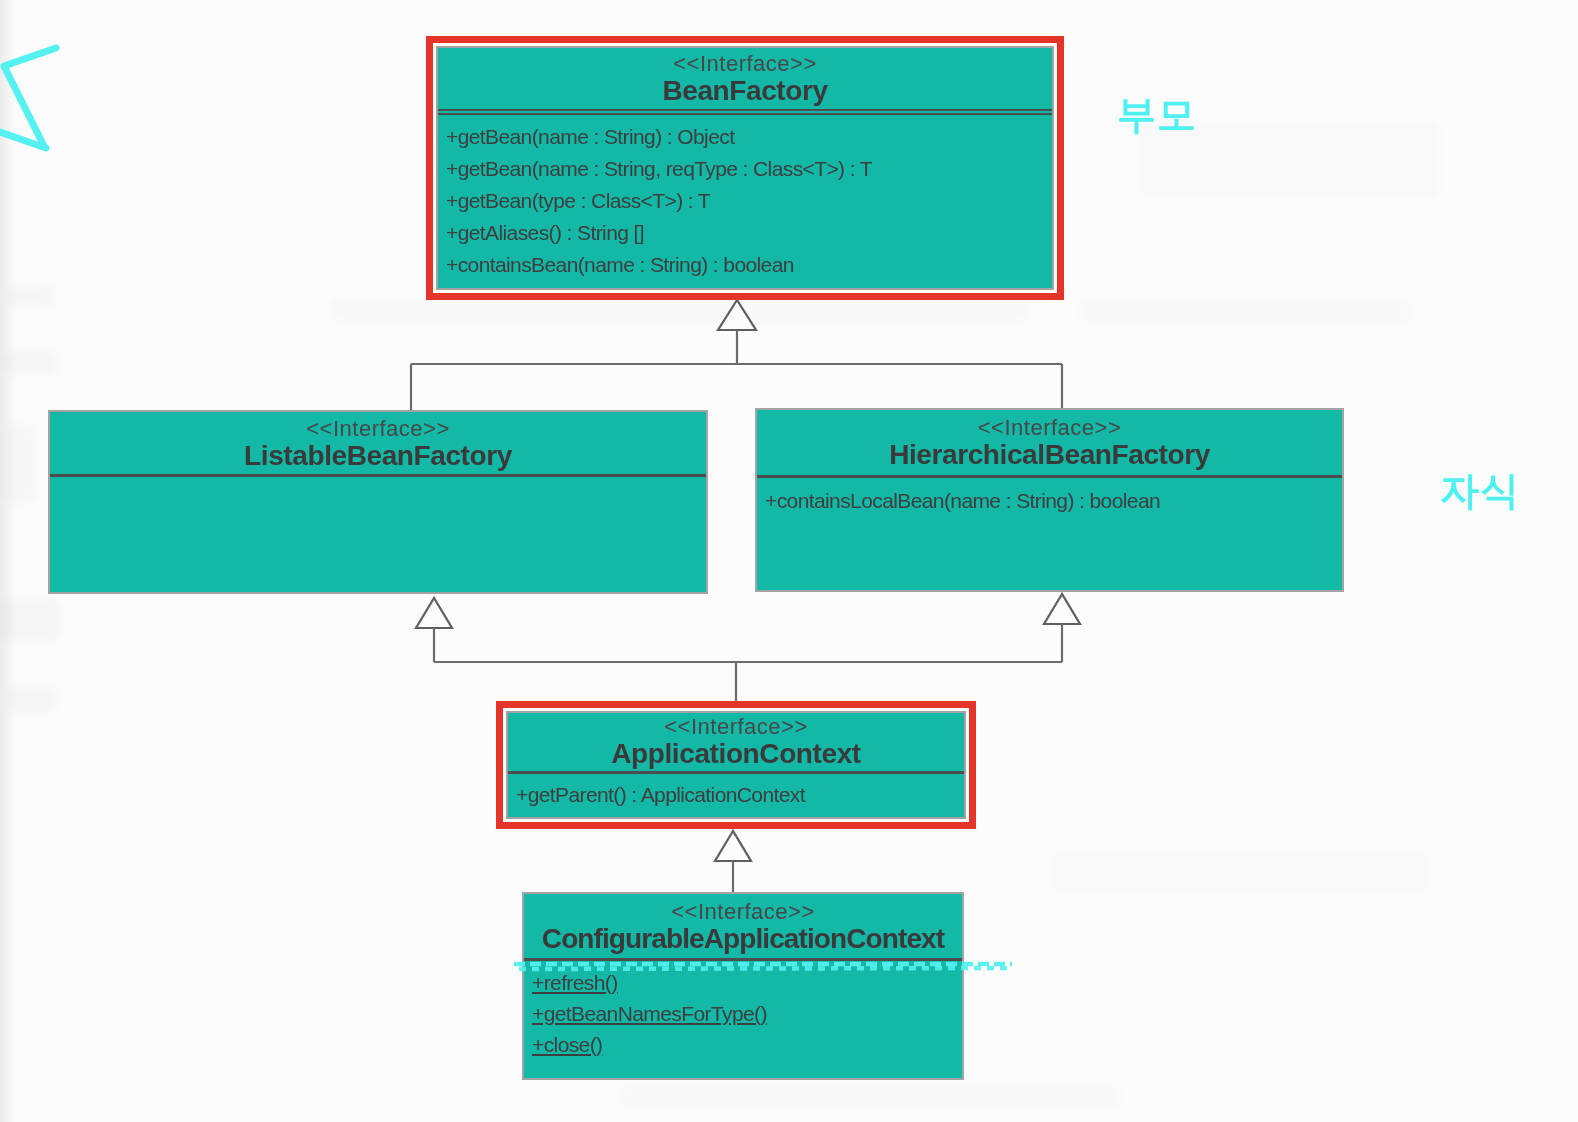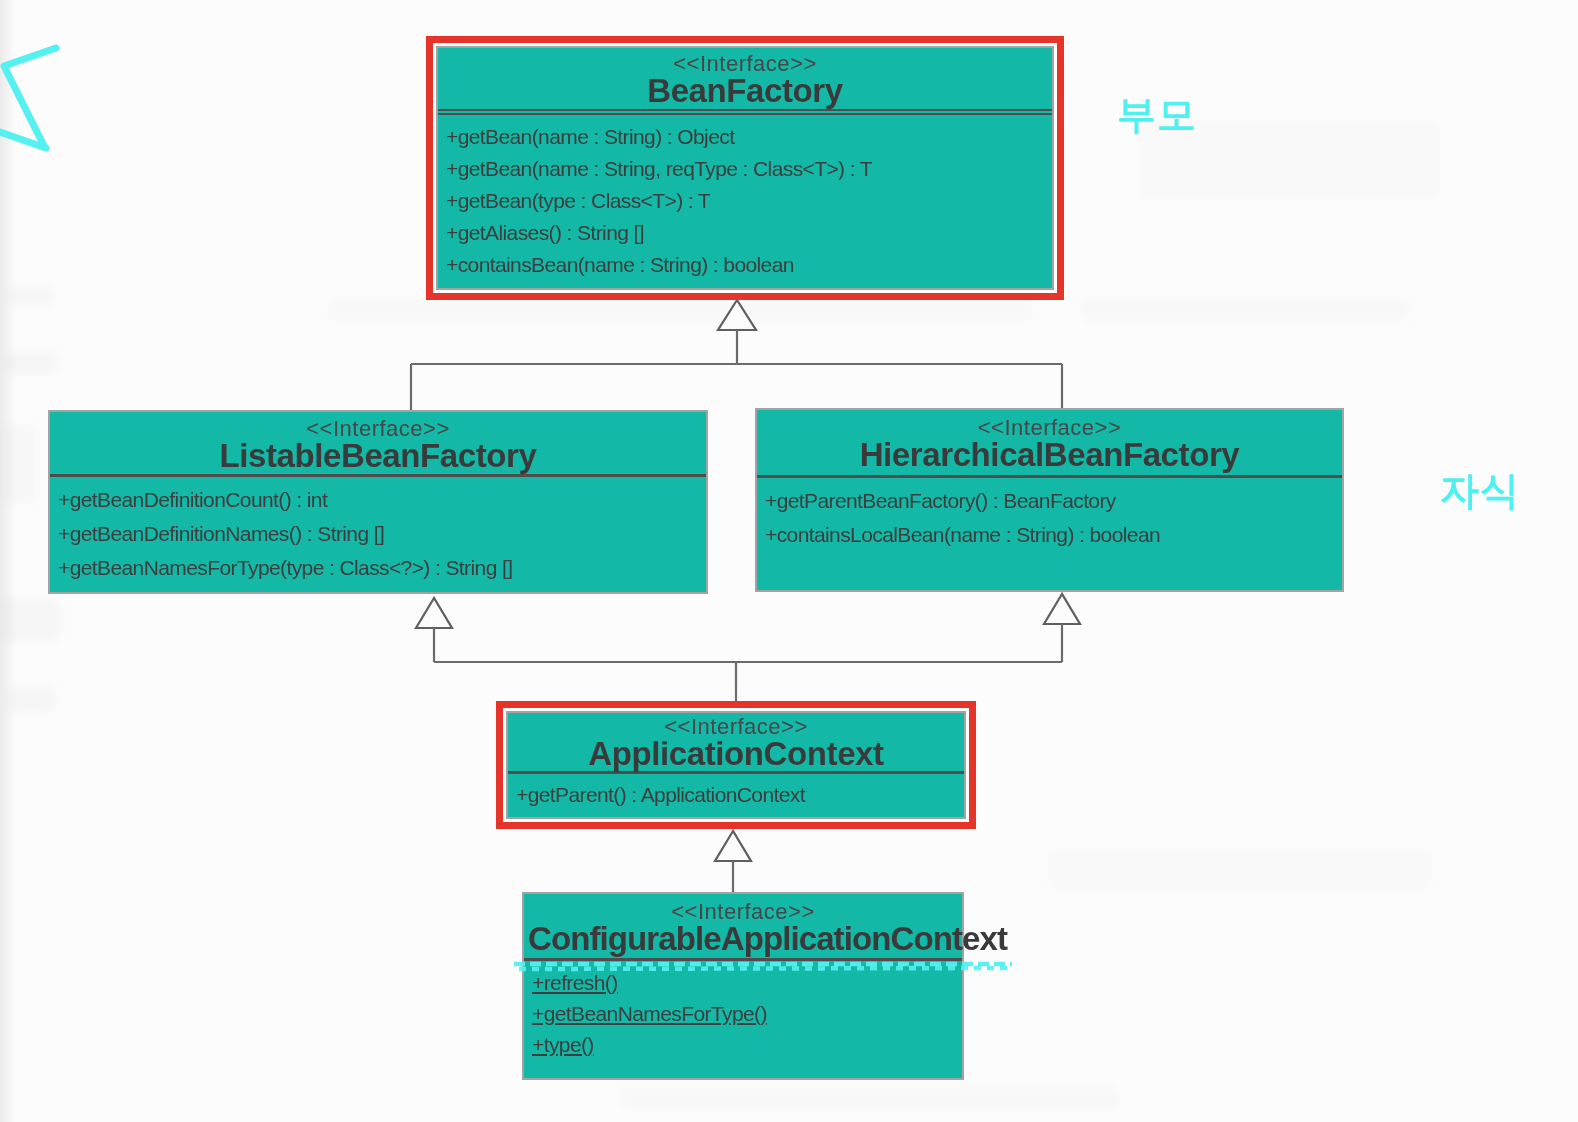--- a/index.html
+++ b/index.html
@@ -14,21 +14,21 @@
     background:linear-gradient(90deg,#ebebeb,rgba(235,235,235,0)); }
   .artifact { position:absolute; background:rgba(110,110,110,0.05);
     filter:blur(4px); border-radius:8px; }
 
   
   .uml-box { position:absolute; border:2px solid #a3a3a3; background:#14b8a6;
     box-sizing:border-box; }
   .uml-header { text-align:center; padding:4px 4px 3px; border-bottom:3px solid #4d4d4d; }
   .uml-header.double { border-bottom:6px double #4d4d4d; }
   .stereotype { font-size:22px; line-height:24px; letter-spacing:0.5px; color:#474747; }
-  .class-name { font-size:33px; line-height:30px; font-weight:bold; letter-spacing:-0.4px; color:#3a3a3a; }
+  .class-name { font-size:28px; line-height:30px; font-weight:bold; letter-spacing:-0.4px; color:#3a3a3a; }
   .uml-methods { padding:6px 4px 4px 8px; }
   .method { font-size:21px; line-height:32px; white-space:nowrap; letter-spacing:-0.6px; }
 
   
   .red-wrap { position:absolute; border:7px solid #e5352b; padding:3px;
     box-sizing:border-box; background:rgba(255,255,255,0.25); }
   .red-wrap .uml-box { position:relative; width:100%; height:100%; }
 
   
   #wrap-beanfactory        { left:426px; top:36px;  width:638px; height:264px; }
@@ -119,34 +119,28 @@
         <div class="method">+containsBean(name : String) : boolean</div>
       </div>
     </div>
   </div>
 
   <div class="uml-box" id="box-listable">
     <div class="uml-header">
       <div class="stereotype">&lt;&lt;Interface&gt;&gt;</div>
       <div class="class-name">ListableBeanFactory</div>
     </div>
-    <div class="uml-methods">
-      <div class="method">+getBeanDefinitionCount() : int</div>
-      <div class="method">+getBeanDefinitionNames() : String []</div>
-      <div class="method">+getBeanNamesForType(type : Class&lt;?&gt;) : String []</div>
-    </div>
   </div>
 
   <div class="uml-box" id="box-hierarchical">
     <div class="uml-header">
       <div class="stereotype">&lt;&lt;Interface&gt;&gt;</div>
       <div class="class-name">HierarchicalBeanFactory</div>
     </div>
     <div class="uml-methods">
-      <div class="method">+getParentBeanFactory() : BeanFactory</div>
       <div class="method">+containsLocalBean(name : String) : boolean</div>
     </div>
   </div>
 
   <div class="red-wrap" id="wrap-appcontext">
     <div class="uml-box">
       <div class="uml-header">
         <div class="stereotype">&lt;&lt;Interface&gt;&gt;</div>
         <div class="class-name">ApplicationContext</div>
       </div>
@@ -157,21 +151,21 @@
   </div>
 
   <div class="uml-box" id="box-configurable">
     <div class="uml-header">
       <div class="stereotype">&lt;&lt;Interface&gt;&gt;</div>
       <div class="class-name">ConfigurableApplicationContext</div>
     </div>
     <div class="uml-methods">
       <div class="method">+refresh()</div>
       <div class="method">+getBeanNamesForType()</div>
-      <div class="method">+type()</div>
+      <div class="method">+close()</div>
     </div>
   </div>
 
   <svg class="squiggle" viewBox="0 0 510 22">
     <line x1="4" y1="8" x2="502" y2="8" stroke="#55f0f0" stroke-width="4.5" stroke-dasharray="11 5" opacity="0.95"></line>
     <line x1="9" y1="13" x2="500" y2="12" stroke="#55f0f0" stroke-width="4.5" stroke-dasharray="7 6" opacity="0.9"></line>
   </svg>
 
   <svg class="doodle" viewBox="0 0 70 120">
     <polyline points="56,8 4,26 44,106" fill="none" stroke="#55f0f0" stroke-width="7" stroke-linecap="round" stroke-linejoin="round"></polyline>

